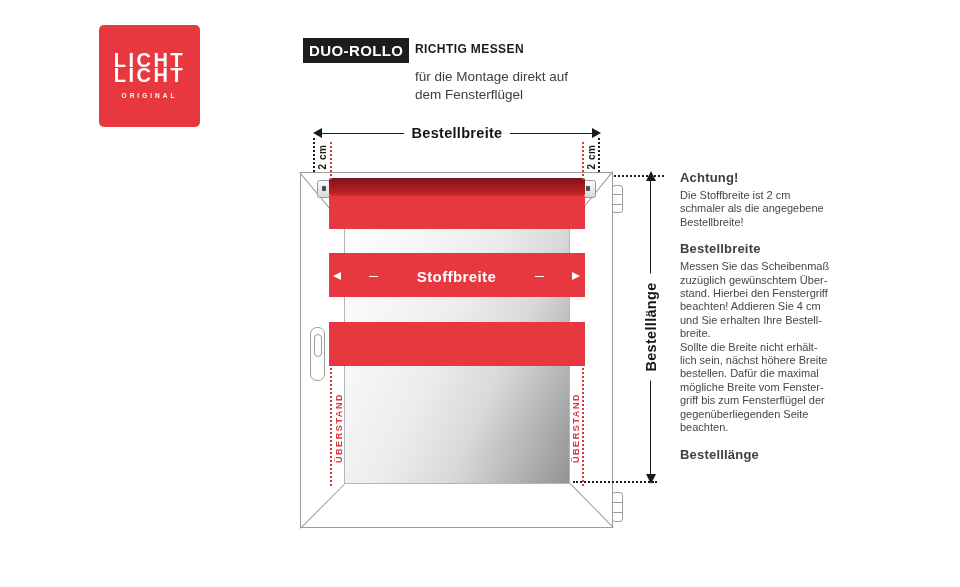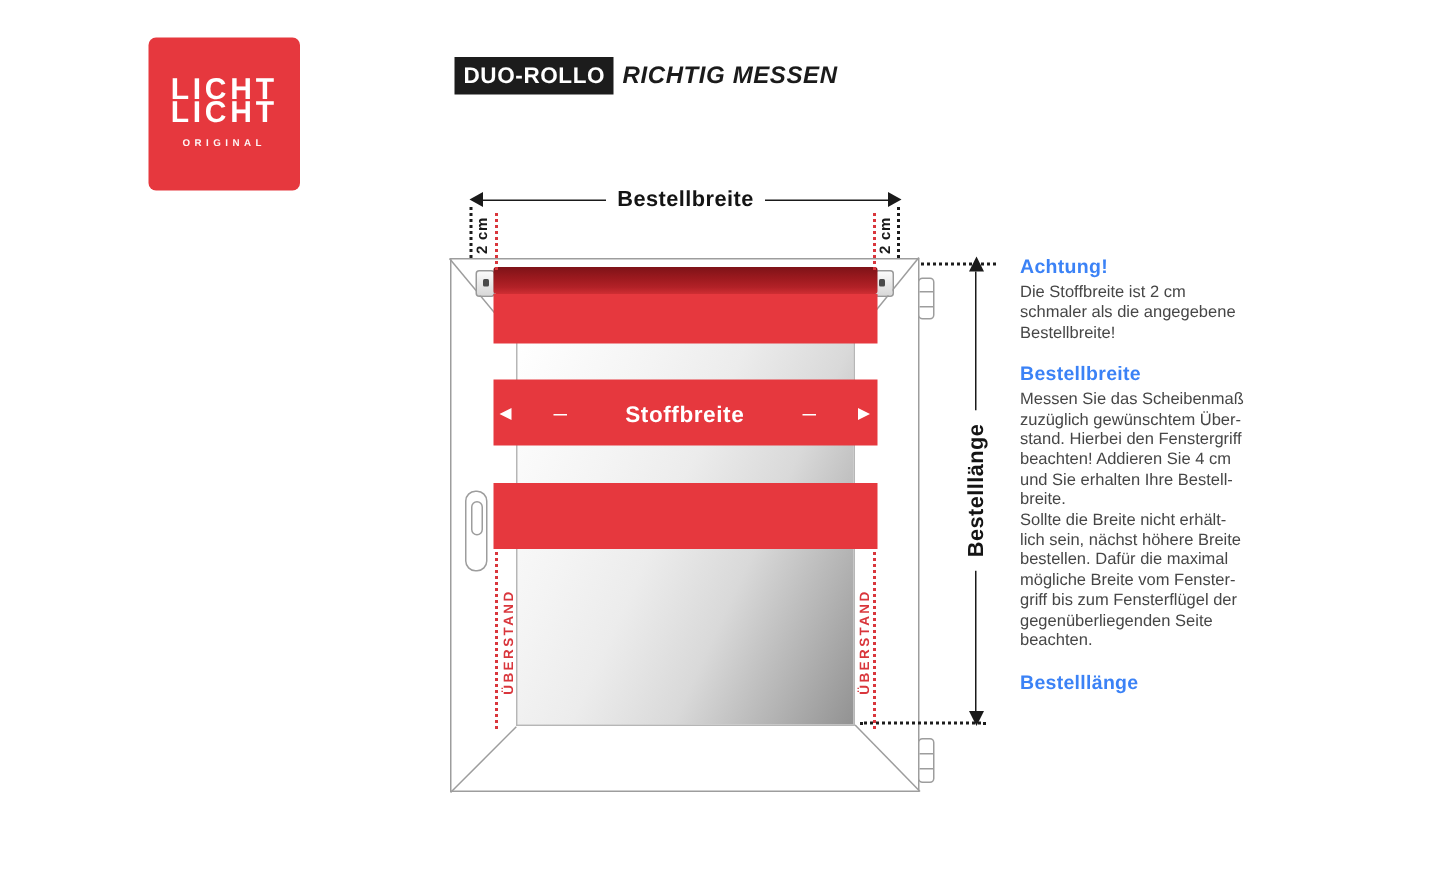--- a/index.html
+++ b/index.html
@@ -9,21 +9,21 @@
 
   
   .logo{left:99px;top:25px;width:101px;height:102px;background:#e6383e;border-radius:5px;
         display:flex;flex-direction:column;align-items:center;justify-content:center;color:#fff;}
   .logo-line{font-size:20px;font-weight:bold;letter-spacing:2.5px;line-height:15px;}
   .logo-sub{font-size:6.5px;letter-spacing:3px;margin-top:9px;font-weight:bold;opacity:.95;}
 
   
   .badge{left:303px;top:38px;height:25px;padding:0 6px;background:#1c1c1c;color:#fff;
          display:flex;align-items:center;font-size:15px;font-weight:bold;letter-spacing:.4px;}
-  .title{left:415px;top:42px;font-size:16px;font-weight:bold;letter-spacing:.4px;color:#1b1b1b;font-style:italic;}
+  .title{left:415px;top:42px;font-size:12px;font-weight:bold;letter-spacing:.4px;color:#1b1b1b;}
   .subtitle{left:415px;top:68px;font-size:13.5px;line-height:18px;color:#3d3d3d;white-space:pre-line;}
 
   
   .win-outer{left:300px;top:172px;width:313px;height:356px;border:1.3px solid #9d9d9d;background:#fff;box-sizing:border-box;}
   .diag{height:0;border-top:1.2px solid #9d9d9d;transform-origin:left top;}
   .glass{left:344px;top:225px;width:226px;height:259px;border:1px solid #b6b6b6;box-sizing:border-box;
          background:linear-gradient(115deg,#ffffff 0%,#f4f4f4 28%,#ececec 45%,#d9d9d9 65%,#b3b3b3 84%,#929292 100%);}
   .hinge{width:11px;background:#fff;border:1.2px solid #9d9d9d;border-radius:3px;box-sizing:border-box;}
   .hinge-div{position:absolute;left:0;width:100%;height:0;border-top:1px solid #9d9d9d;}
   .handle-outer{left:310px;top:327px;width:15px;height:54px;border:1.3px solid #9d9d9d;border-radius:7px;background:#fff;box-sizing:border-box;}
@@ -52,36 +52,38 @@
   .rot{transform:translate(-50%,-50%) rotate(-90deg);white-space:nowrap;}
   .twocm{font-size:10px;font-weight:bold;color:#1a1a1a;letter-spacing:.5px;}
   .ueberstand{font-size:9px;font-weight:bold;color:#d9363c;letter-spacing:1.6px;}
   .bl-line{left:650px;top:181px;height:294px;width:0;border-left:1.8px solid #1a1a1a;}
   .ah-u{width:0;height:0;border-left:5px solid transparent;border-right:5px solid transparent;border-bottom:10px solid #1a1a1a;}
   .ah-d{width:0;height:0;border-left:5px solid transparent;border-right:5px solid transparent;border-top:10px solid #1a1a1a;}
   .bl-label{font-size:14.5px;font-weight:bold;background:#fff;padding:0 9px;letter-spacing:.3px;color:#141414;}
 
   
   .info-col{left:680px;top:170px;width:185px;}
-  .info-heading{margin:0 0 4px 0;font-size:13px;font-weight:bold;color:#3b82f6;letter-spacing:.2px;}
+  .info-heading{margin:0 0 4px 0;font-size:13px;font-weight:bold;color:#404040;letter-spacing:.2px;}
   .info-body{margin:0 0 12px 0;font-size:11px;line-height:13.4px;color:#464646;white-space:pre-line;}
 </style>
 </head>
 <body>
 
 <div class="canvas">
 
   <div class="abs logo">
     <div class="logo-line">LICHT</div>
     <div class="logo-line">LICHT</div>
     <div class="logo-sub">ORIGINAL</div>
   </div>
 
   <div class="abs badge">DUO-ROLLO</div>
   <div class="abs title">RICHTIG MESSEN</div>
+  <div class="abs subtitle">für die Montage direkt auf
+dem Fensterflügel</div>
 
   <div class="abs win-outer"></div>
   <div class="abs diag" style="left:300px;top:172px;width:68.9px;transform:rotate(50.3deg);"></div>
   <div class="abs diag" style="left:613px;top:172px;width:68.3px;transform:rotate(129.1deg);"></div>
   <div class="abs diag" style="left:300px;top:528px;width:62.2px;transform:rotate(-45deg);"></div>
   <div class="abs diag" style="left:613px;top:528px;width:61.5px;transform:rotate(-134.3deg);"></div>
   <div class="abs glass"></div>
 
   <div class="abs hinge" style="left:612px;top:185px;height:28px;">
     <div class="hinge-div" style="top:8px;"></div>

